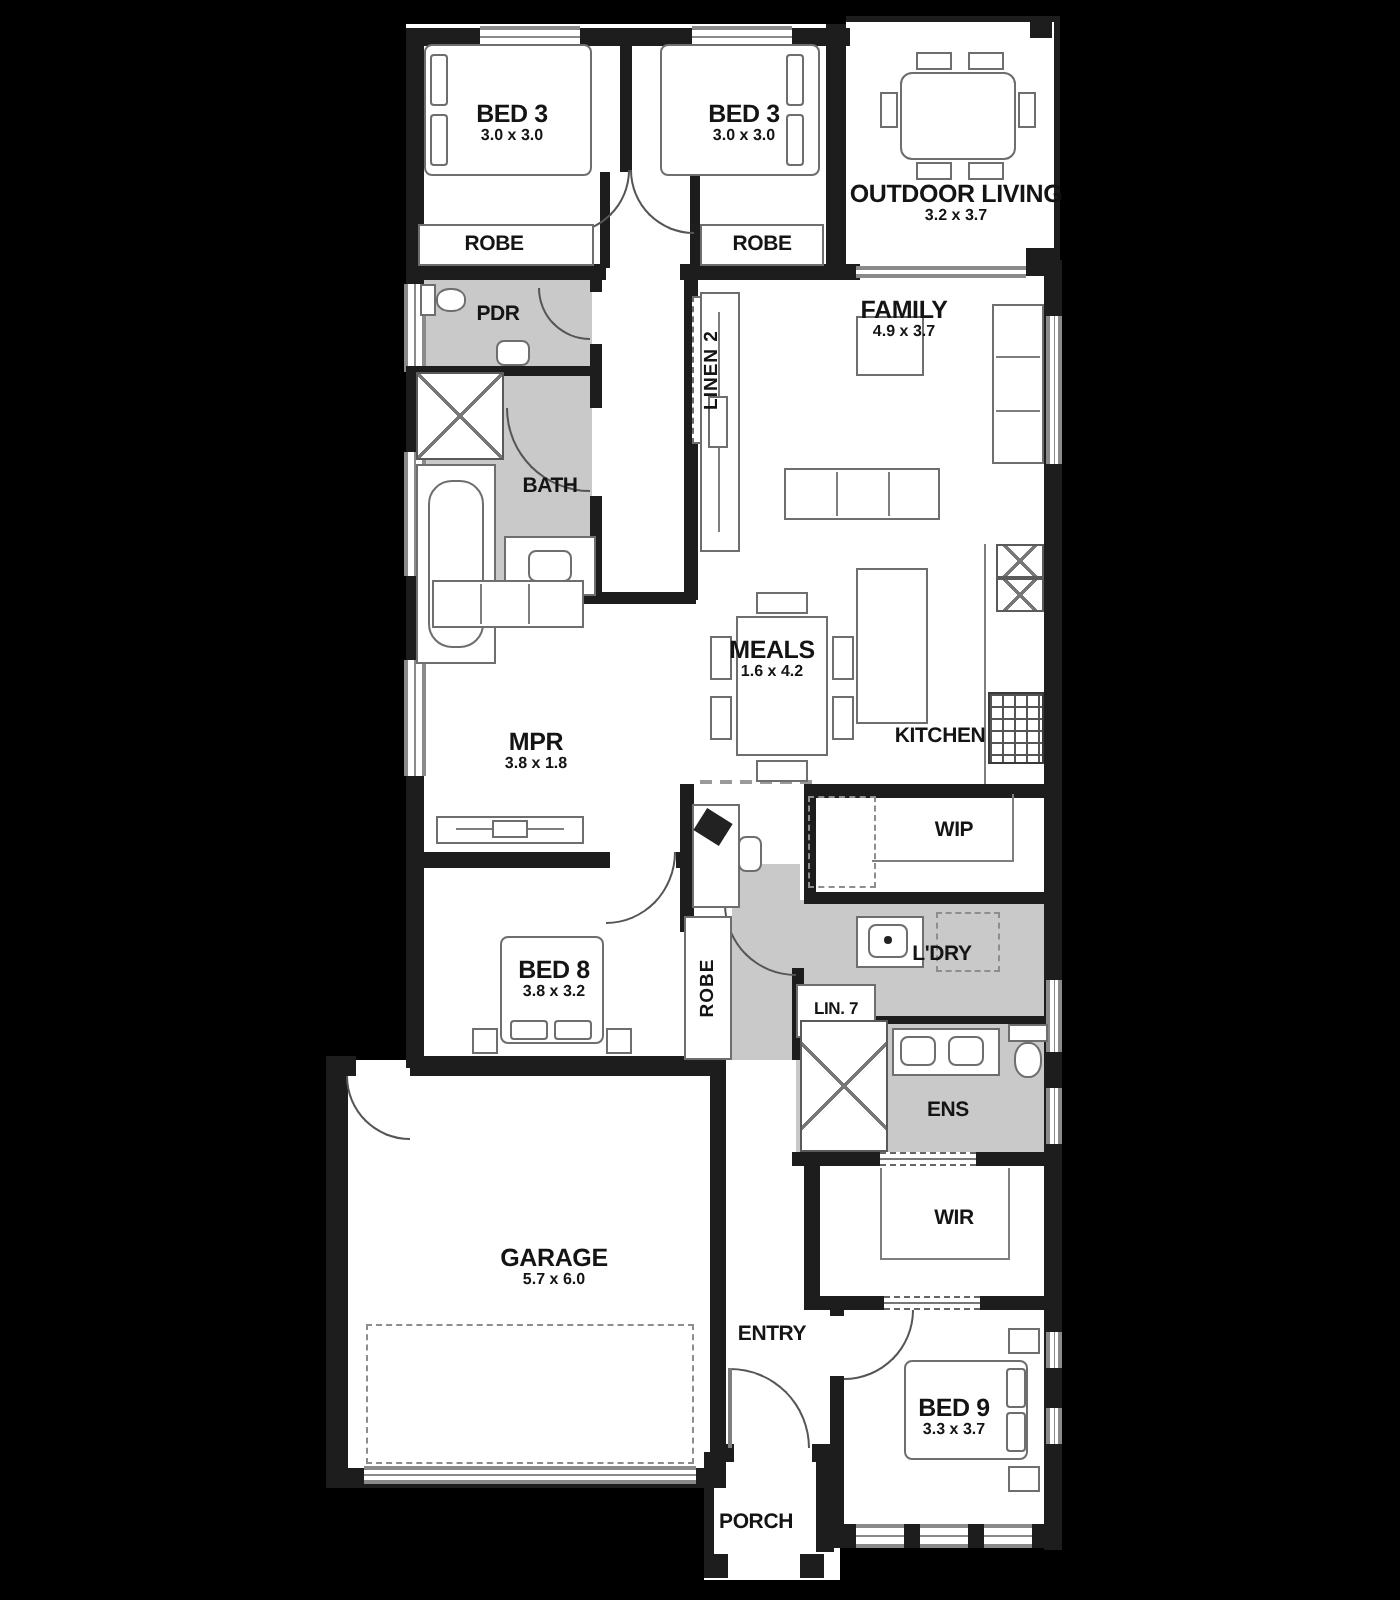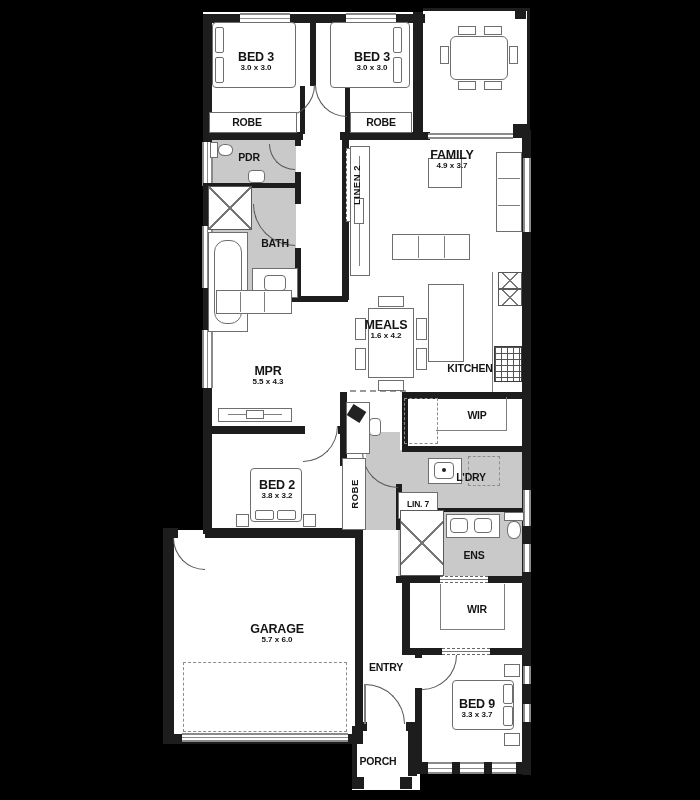--- a/index.html
+++ b/index.html
@@ -259,20 +259,24 @@
   <div class="c box" style="left:246px;top:410px;width:18px;height:9px"></div>
 
   <div class="c lbl" style="left:256px;top:50px">
     <div class="nm">BED 3</div>
     <div class="dm">3.0 x 3.0</div>
   </div>
   <div class="c lbl" style="left:372px;top:50px">
     <div class="nm">BED 3</div>
     <div class="dm">3.0 x 3.0</div>
   </div>
+  <div class="c lbl" style="left:478px;top:90px">
+    <div class="nm">OUTDOOR LIVING</div>
+    <div class="dm">3.2 x 3.7</div>
+  </div>
   <div class="c lbl s" style="left:247px;top:117px">
     <div class="nm">ROBE</div>
   </div>
   <div class="c lbl s" style="left:381px;top:117px">
     <div class="nm">ROBE</div>
   </div>
   <div class="c lbl s" style="left:249px;top:152px">
     <div class="nm">PDR</div>
   </div>
   <div class="c vwrap" style="left:356px;top:185px">
@@ -284,30 +288,30 @@
   </div>
   <div class="c lbl s" style="left:275px;top:238px">
     <div class="nm">BATH</div>
   </div>
   <div class="c lbl" style="left:386px;top:318px">
     <div class="nm">MEALS</div>
     <div class="dm">1.6 x 4.2</div>
   </div>
   <div class="c lbl" style="left:268px;top:364px">
     <div class="nm">MPR</div>
-    <div class="dm">5.5 x 4.3</div>
+    <div class="dm">3.8 x 1.8</div>
   </div>
   <div class="c lbl s" style="left:470px;top:363px">
     <div class="nm">KITCHEN</div>
   </div>
   <div class="c lbl s" style="left:477px;top:410px">
     <div class="nm">WIP</div>
   </div>
   <div class="c lbl" style="left:277px;top:478px">
-    <div class="nm">BED 2</div>
+    <div class="nm">BED 8</div>
     <div class="dm">3.8 x 3.2</div>
   </div>
   <div class="c vwrap" style="left:354px;top:494px">
     <div class="vtxt">ROBE</div>
   </div>
   <div class="c lbl s" style="left:471px;top:472px">
     <div class="nm">L'DRY</div>
   </div>
   <div class="c lbl xs" style="left:418px;top:500px">
     <div class="nm">LIN. 7</div>

